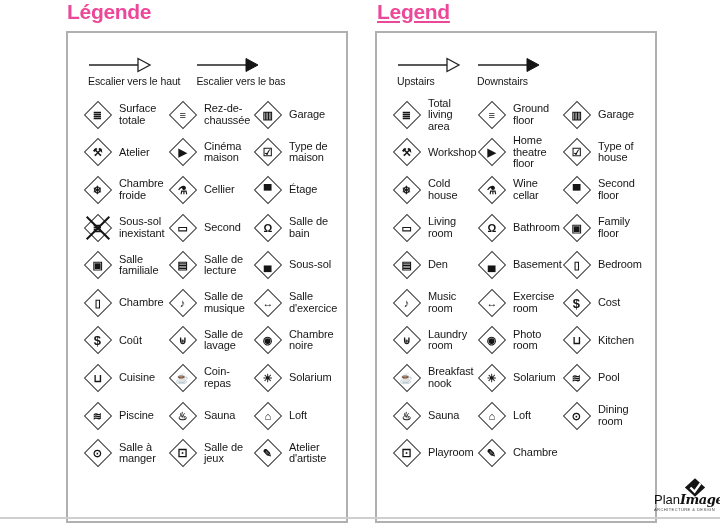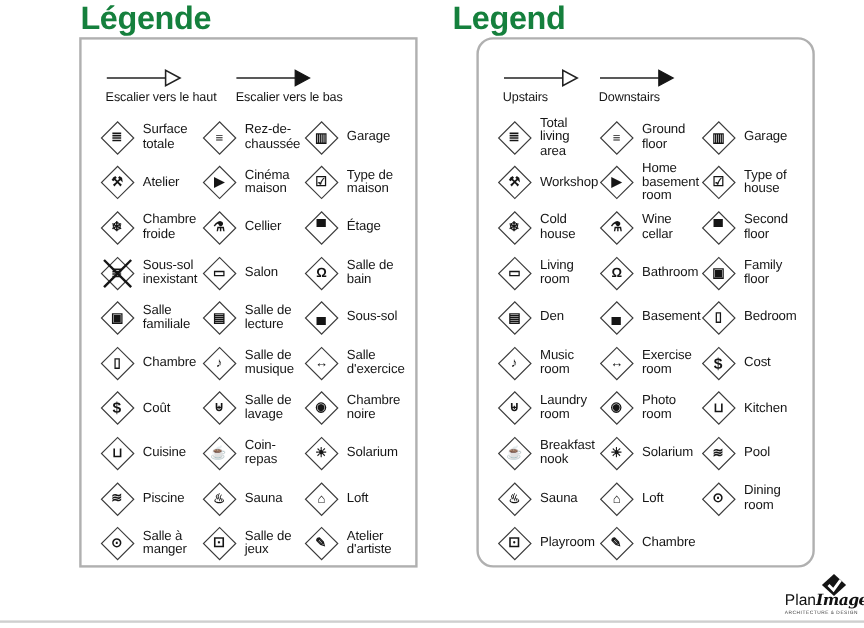--- a/index.html
+++ b/index.html
@@ -3,31 +3,31 @@
 <meta charset="utf-8">
 <style>
   html,body{margin:0;padding:0;}
   body{
     width:720px;height:523px;position:relative;overflow:hidden;
     background:#ffffff;
     font-family:"Liberation Sans", sans-serif;
     color:#161616;
   }
   .panel-title{
-    position:absolute;top:0px;font-size:27px;font-weight:bold;color:#15803d;
+    position:absolute;top:0px;font-size:21px;font-weight:bold;color:#ec4899;
     letter-spacing:-0.3px;
   }
   .t-fr{left:67px;}
-  .t-en{left:377px;}
+  .t-en{left:377px;text-decoration:underline;}
   .panel{
-    position:absolute;top:31px;width:282px;height:442px;box-sizing:border-box;
+    position:absolute;top:31px;width:282px;height:492px;box-sizing:border-box;
     border:2px solid #b0b0b0;background:#fff;
   }
   .p-fr{left:66px;}
-  .p-en{left:397px;border-radius:14px;}
+  .p-en{left:375px;}
   .arrows{margin:24px 0 0 20px;display:flex;gap:16px;}
   .arrow-group{display:flex;flex-direction:column;}
   .arrow-svg line{stroke:#222;stroke-width:1.4;}
   .arrow-svg .open{fill:#ffffff;stroke:#222;stroke-width:1.3;}
   .arrow-svg .solid{fill:#151515;stroke:#151515;stroke-width:1;}
   .arrow-label{font-size:10.5px;color:#161616;margin-top:2px;white-space:nowrap;letter-spacing:-0.1px;}
   .grid{
     margin-left:15px;margin-top:9px;
     display:grid;grid-template-columns:repeat(3,85px);grid-auto-rows:37.6px;
     align-items:center;
@@ -162,21 +162,21 @@
           </span>
         </span>
         <span class="item-label" data-name="legend-item-label">Sous-sol inexistant</span>
       </div>
       <div class="item" data-name="legend-item">
         <span class="icon-box">
           <span class="diamond" data-name="living-room-icon">
             <i>▭</i>
           </span>
         </span>
-        <span class="item-label" data-name="legend-item-label">Salon</span>
+        <span class="item-label" data-name="legend-item-label">Second</span>
       </div>
       <div class="item" data-name="legend-item">
         <span class="icon-box">
           <span class="diamond" data-name="bathroom-icon">
             <i>Ω</i>
           </span>
         </span>
         <span class="item-label" data-name="legend-item-label">Salle de bain</span>
       </div>
       <div class="item" data-name="legend-item">
@@ -376,21 +376,21 @@
           </span>
         </span>
         <span class="item-label" data-name="legend-item-label">Workshop</span>
       </div>
       <div class="item" data-name="legend-item">
         <span class="icon-box">
           <span class="diamond" data-name="home-theatre-icon">
             <i>▶</i>
           </span>
         </span>
-        <span class="item-label" data-name="legend-item-label">Home basement room</span>
+        <span class="item-label" data-name="legend-item-label">Home theatre floor</span>
       </div>
       <div class="item" data-name="legend-item">
         <span class="icon-box">
           <span class="diamond" data-name="house-type-icon">
             <i>☑</i>
           </span>
         </span>
         <span class="item-label" data-name="legend-item-label">Type of house</span>
       </div>
       <div class="item" data-name="legend-item">

